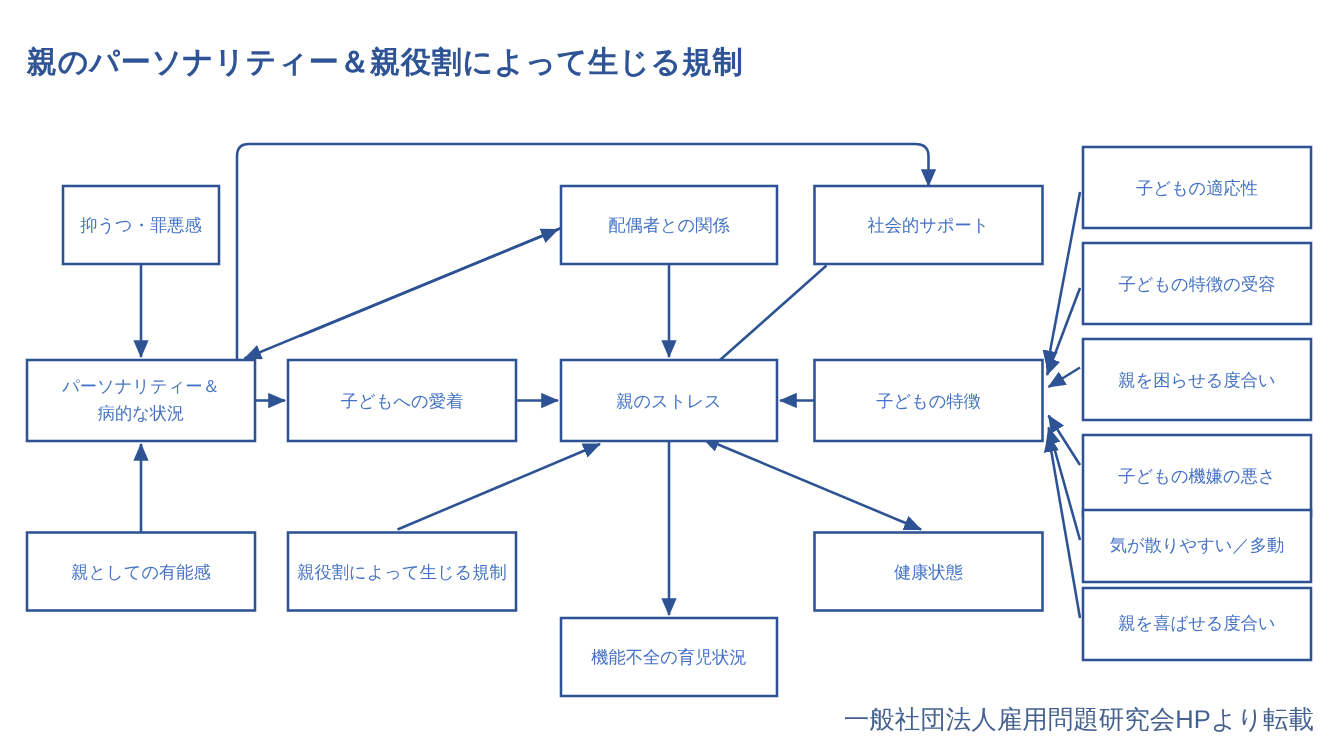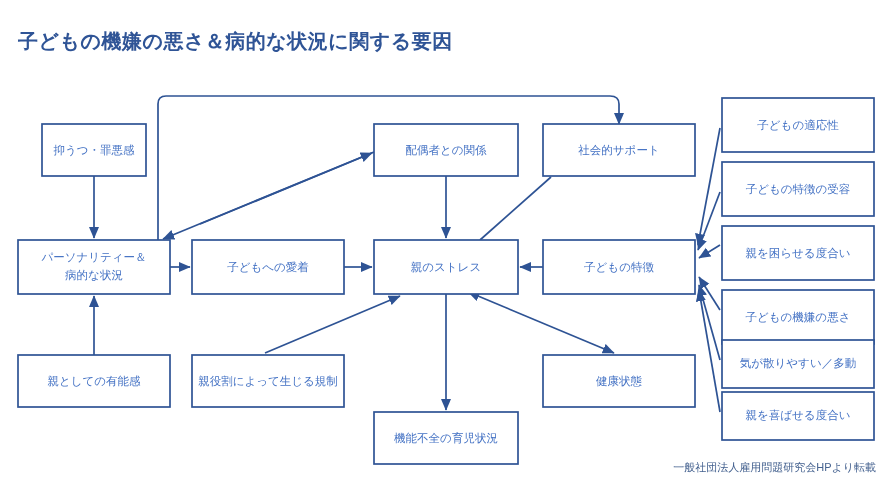--- a/index.html
+++ b/index.html
@@ -44,30 +44,30 @@
     dominant-baseline: middle;
   }
   .edge {
     stroke: #2E5394;
     stroke-width: 1.7;
     fill: none;
   }
   #source-credit {
     position: absolute;
     right: 14px;
-    bottom: 25px;
-    font-size: 11px;
+    bottom: 9px;
+    font-size: 17px;
     color: #44618f;
     white-space: nowrap;
   }
 </style>
 </head>
 <body>
 
-<div id="page-title">子どもの機嫌の悪さ＆病的な状況に関する要因</div>
+<div id="page-title">親のパーソナリティー＆親役割によって生じる規制</div>
 
 <svg id="diagram-svg" viewBox="0 0 890 500">
 
   <defs>
     <marker id="arrow" markerWidth="8" markerHeight="8" refX="6.6" refY="3" orient="auto" markerUnits="strokeWidth">
       <path d="M0,0 L7,3 L0,6 z" fill="#2E5394"></path>
     </marker>
     <marker id="arrowStart" markerWidth="8" markerHeight="8" refX="0.4" refY="3" orient="auto-start-reverse" markerUnits="strokeWidth">
       <path d="M0,0 L7,3 L0,6 z" fill="#2E5394"></path>
     </marker>

